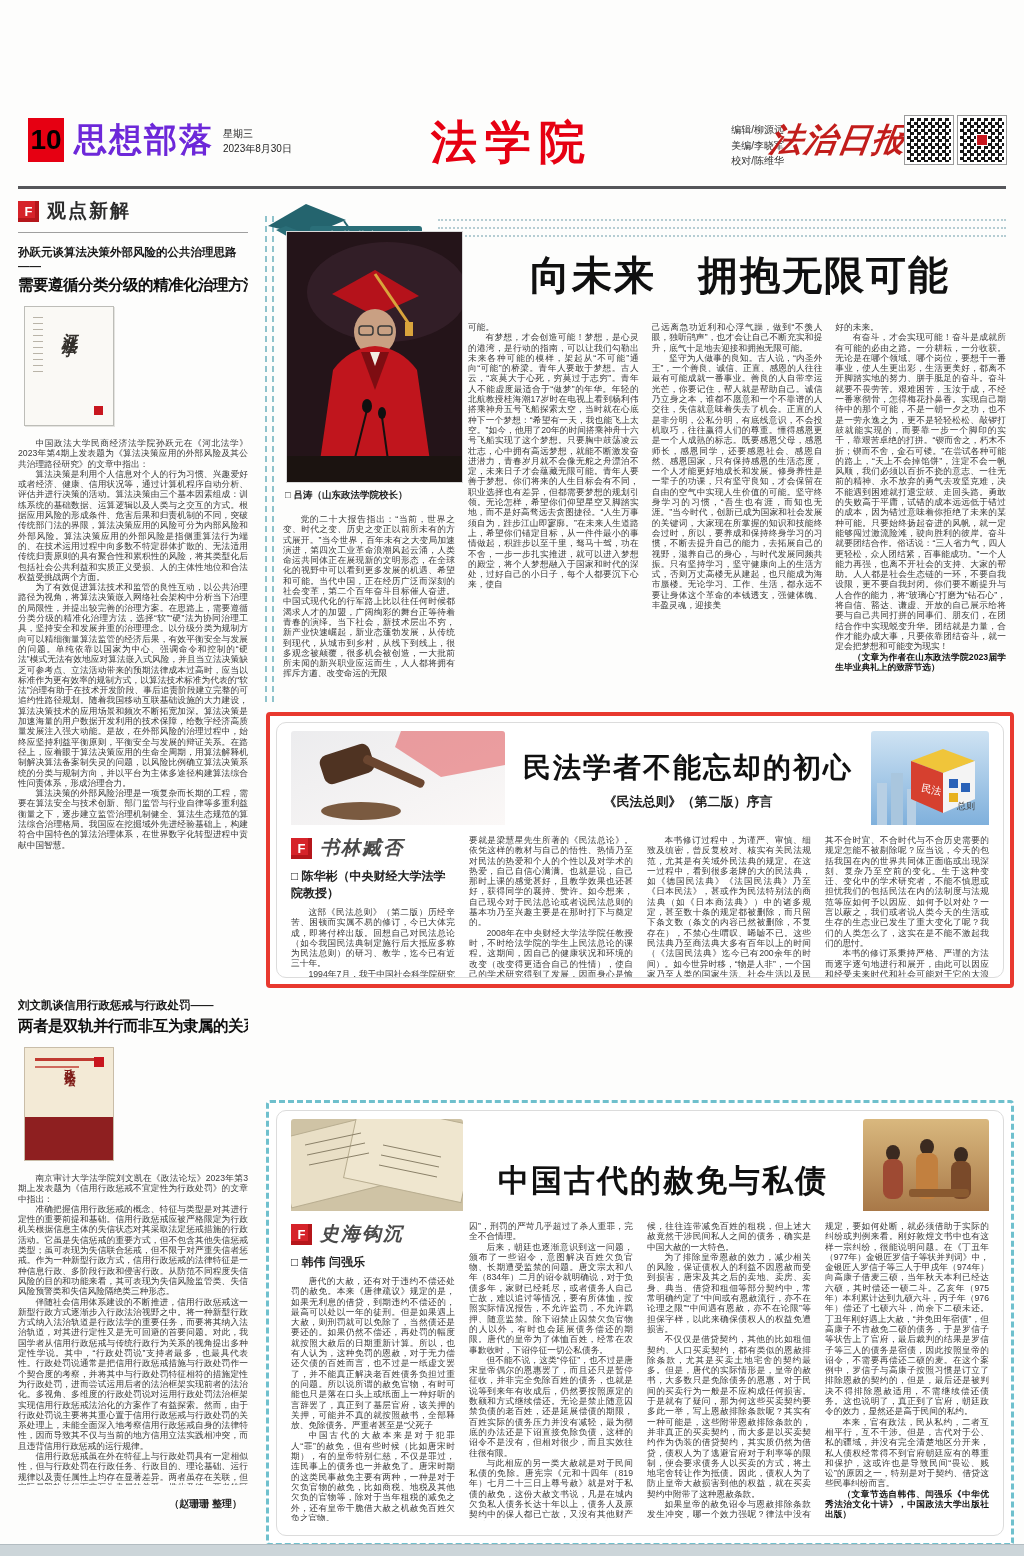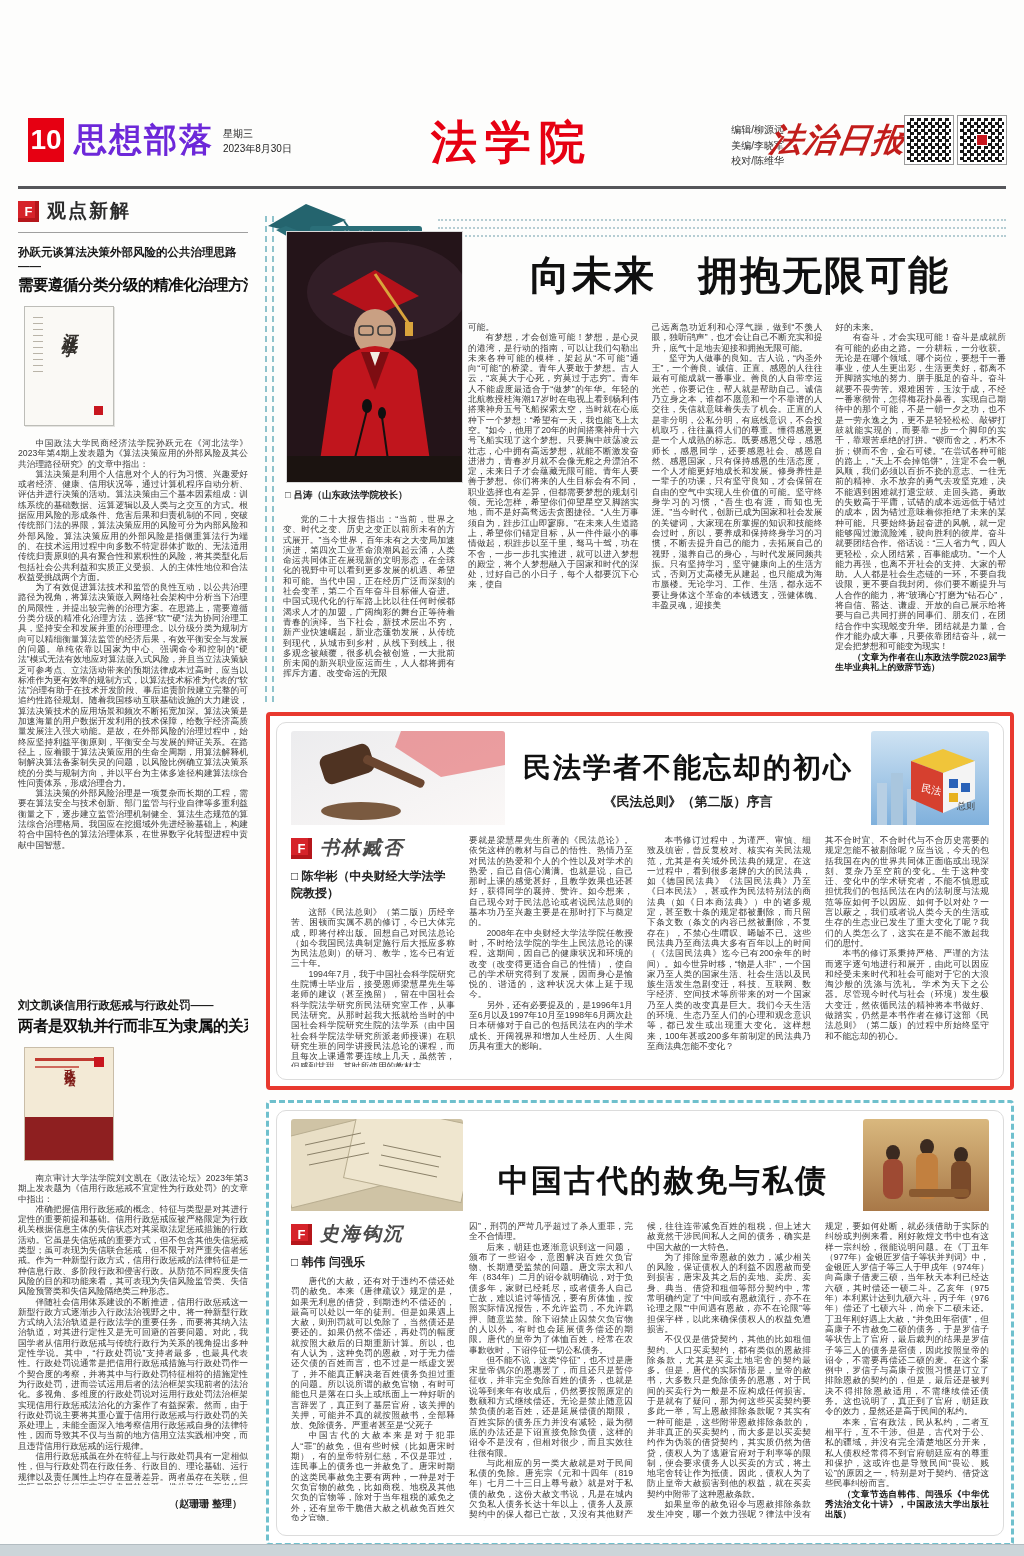--- a/index.html
+++ b/index.html
@@ -1,21 +1,21 @@
 <!DOCTYPE html>
 <html><head>
 <meta charset="utf-8">
 <style>
   html,body{margin:0;padding:0;}
   body{width:1024px;height:1556px;background:#f4f4f2;font-family:"Liberation Sans",sans-serif;}
   .page{position:relative;width:1024px;height:1556px;background:#fdfdfc;overflow:hidden;}
 
   
   .header{position:absolute;left:18px;top:110px;width:988px;height:74px;}
-  .pagenum{position:absolute;left:10px;top:8px;width:36px;height:44px;background:#e60012;color:#ffffff;
+  .pagenum{position:absolute;left:10px;top:8px;width:36px;height:44px;background:#e60012;color:#000000;
     font-size:28px;font-weight:800;display:flex;align-items:center;justify-content:center;}
   .section-name{position:absolute;left:56px;top:8px;font-size:33px;font-weight:800;color:#6d28d9;letter-spacing:2px;}
   .dateblock{position:absolute;left:205px;top:16px;font-size:10px;color:#222;line-height:1.5;}
   .page-title{position:absolute;left:0;top:2px;width:100%;text-align:center;font-size:46px;font-weight:800;
     color:#e60012;letter-spacing:8px;}
   .staff{position:absolute;right:222px;top:12px;font-size:10px;color:#333;line-height:1.55;text-align:left;}
   .brand{position:absolute;right:100px;top:8px;font-size:33px;font-weight:800;color:#c21d1b;
     font-family:"DejaVu Serif",serif;font-style:italic;transform:skewX(-8deg);letter-spacing:1px;white-space:nowrap;}
   .qrs{position:absolute;right:0;top:6px;display:flex;gap:5px;}
   .qr{width:44px;height:44px;background:repeating-conic-gradient(#161616 0% 25%,#ffffff 0% 50%);
@@ -71,21 +71,21 @@
   .sp-cols .col.first{flex:0 0 172px;padding-top:192px;box-sizing:border-box;}
 
   
   .banner{display:flex;align-items:center;gap:12px;margin-bottom:6px;}
   .banner .btitle-wrap{flex:1;text-align:center;overflow:hidden;}
   .btitle{font-size:28px;font-weight:800;color:#101010;letter-spacing:2px;white-space:nowrap;}
   .bsub{font-size:13px;font-weight:700;color:#222;margin-top:6px;}
   .cols4{display:flex;gap:14px;overflow:hidden;}
   .cols4 .col{flex:1;overflow:hidden;}
 
-  .redbox{position:absolute;left:266px;top:712px;width:748px;height:378px;box-sizing:border-box;
+  .redbox{position:absolute;left:266px;top:712px;width:748px;height:276px;box-sizing:border-box;
     border:4px solid #e8392f;border-radius:4px;background:#fff;padding:6px;}
   .innercard{border:1px solid #dcdcdc;border-radius:10px;height:100%;box-sizing:border-box;
     padding:8px 14px 8px;background:#fff;overflow:hidden;}
   .redbox .cols4{height:232px;}
 
   .bluebox{position:absolute;left:266px;top:1100px;width:748px;height:446px;box-sizing:border-box;
     border:3px dashed #6fc0cd;border-radius:4px;background:#fff;padding:7px;}
   .bluebox .btitle{font-size:31px;margin-top:28px;}
   .bluebox .cols4{height:300px;}
 

